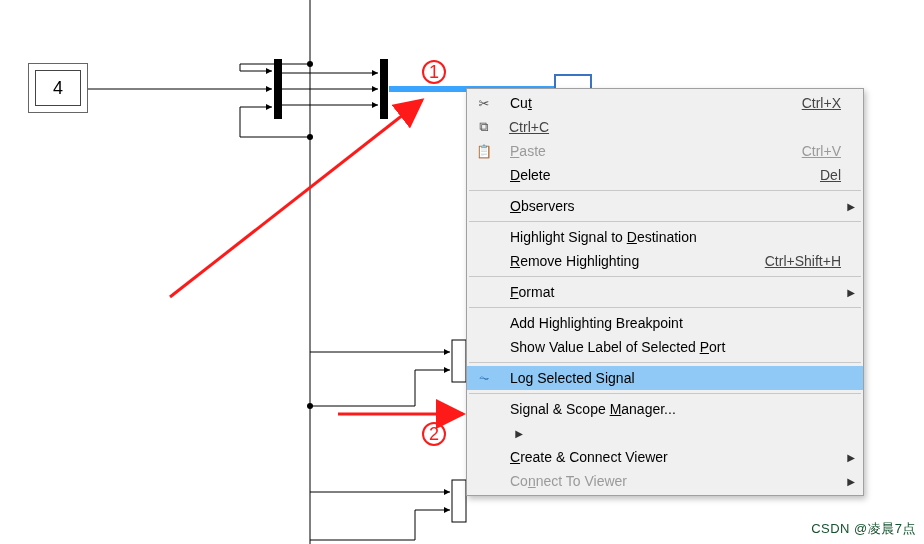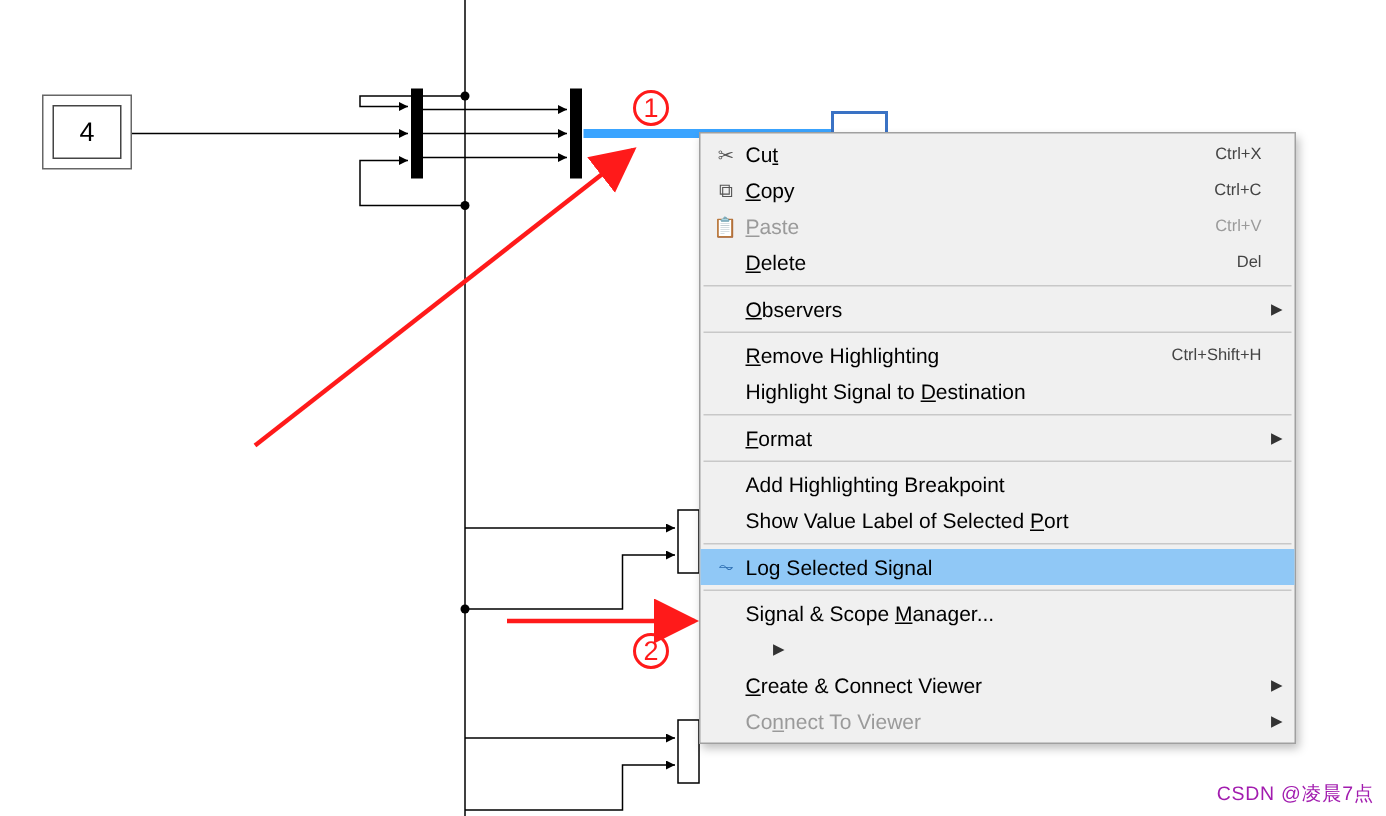--- a/index.html
+++ b/index.html
@@ -102,22 +102,22 @@
     cursor: default;
   }
   .menu-item .icon-slot {
     width: 26px;
     display: flex;
     align-items: center;
     justify-content: center;
     font-size: 13px;
     color: #555;
   }
-  .menu-item .label { flex: 1; white-space: nowrap; }
-  .menu-item .shortcut { color: #444; font-size: 11px; padding-left: 12px; }
+  .menu-item .label { flex: 1; white-space: nowrap; margin-left: 13px; }
+  .menu-item .shortcut { color: #444; font-size: 14px; padding-left: 12px; text-decoration: underline; }
   .menu-item .sub-arrow {
     width: 14px;
     text-align: right;
     font-size: 10px;
     color: #333;
   }
   .menu-item.disabled,
   .menu-item.disabled .shortcut,
   .menu-item.disabled .icon-slot { color: #9a9a9a; }
   .menu-item.highlight {
@@ -126,21 +126,21 @@
   .menu-sep {
     height: 1px;
     background: #c8c8c8;
     margin: 3px 2px;
   }
   .mn { text-decoration: underline; }
   .watermark {
     position: absolute;
     right: 8px;
     bottom: 6px;
-    color: #a21caf;
+    color: #14532d;
     font-size: 13px;
     letter-spacing: .5px;
   }
 </style>
 </head>
 <body>
 
 <div class="canvas">
 
   <svg class="wires">
@@ -201,21 +201,20 @@
   <div class="context-menu">
 
     <div class="menu-item">
       <span class="icon-slot">✂</span>
       <span class="label">Cu<span class="mn">t</span></span>
       <span class="shortcut">Ctrl+X</span>
       <span class="sub-arrow"></span>
     </div>
     <div class="menu-item">
       <span class="icon-slot">⧉</span>
-      <span class="label"><span class="mn">C</span>opy</span>
       <span class="shortcut">Ctrl+C</span>
       <span class="sub-arrow"></span>
     </div>
     <div class="menu-item disabled">
       <span class="icon-slot">📋</span>
       <span class="label"><span class="mn">P</span>aste</span>
       <span class="shortcut">Ctrl+V</span>
       <span class="sub-arrow"></span>
     </div>
     <div class="menu-item">
@@ -231,29 +230,29 @@
       <span class="icon-slot"></span>
       <span class="label"><span class="mn">O</span>bservers</span>
       <span class="shortcut"></span>
       <span class="sub-arrow">▶</span>
     </div>
 
     <div class="menu-sep"></div>
 
     <div class="menu-item">
       <span class="icon-slot"></span>
+      <span class="label">Highlight Signal to <span class="mn">D</span>estination</span>
+      <span class="shortcut"></span>
+        <span class="sub-arrow"></span>
+    </div>
+    <div class="menu-item">
+      <span class="icon-slot"></span>
       <span class="label"><span class="mn">R</span>emove Highlighting</span>
       <span class="shortcut">Ctrl+Shift+H</span>
       <span class="sub-arrow"></span>
-    </div>
-    <div class="menu-item">
-      <span class="icon-slot"></span>
-      <span class="label">Highlight Signal to <span class="mn">D</span>estination</span>
-      <span class="shortcut"></span>
-        <span class="sub-arrow"></span>
     </div>
 
     <div class="menu-sep"></div>
 
     <div class="menu-item">
       <span class="icon-slot"></span>
       <span class="label"><span class="mn">F</span>ormat</span>
       <span class="shortcut"></span>
       <span class="sub-arrow">▶</span>
     </div>

